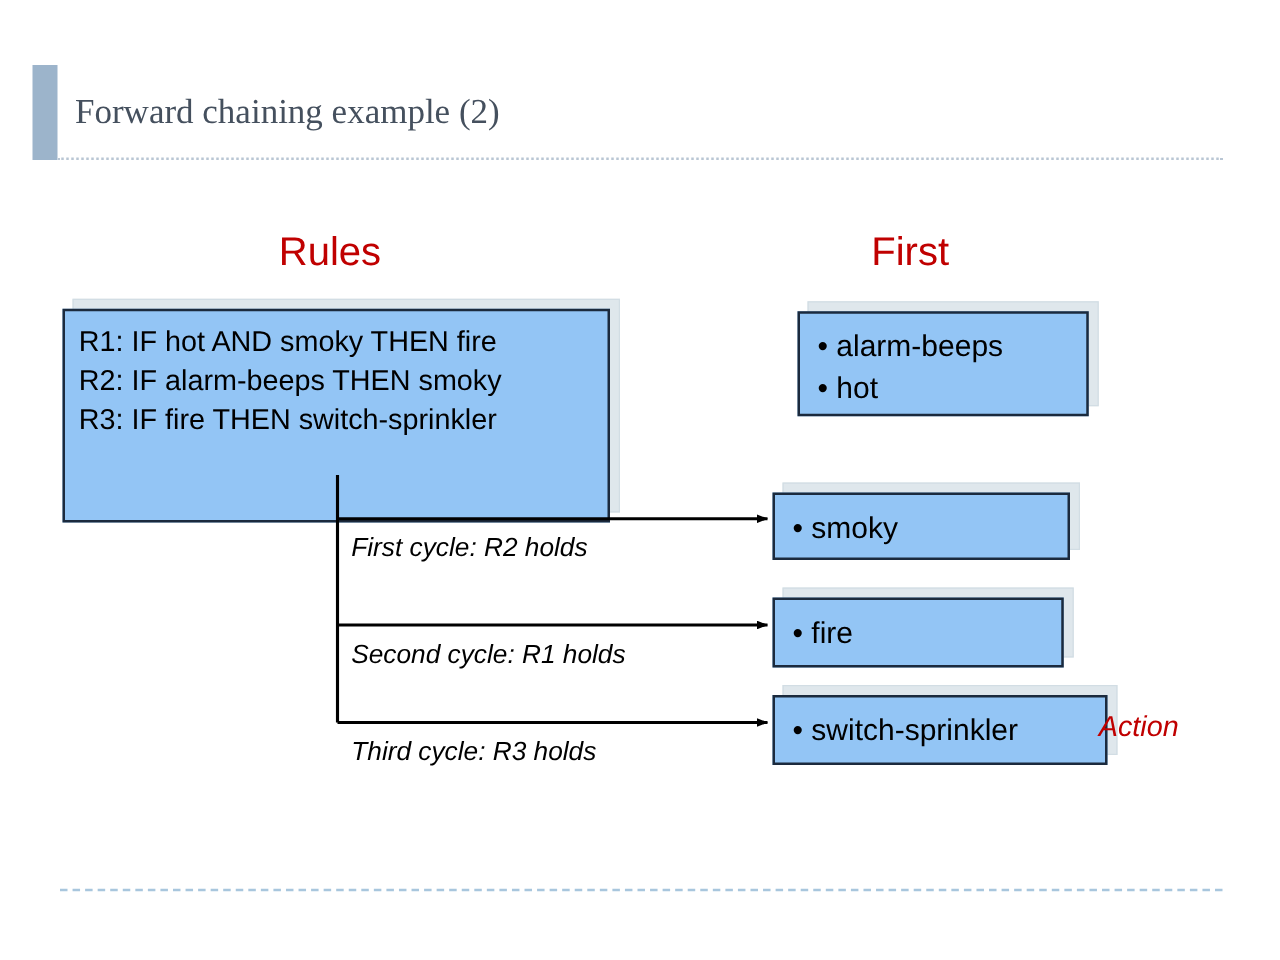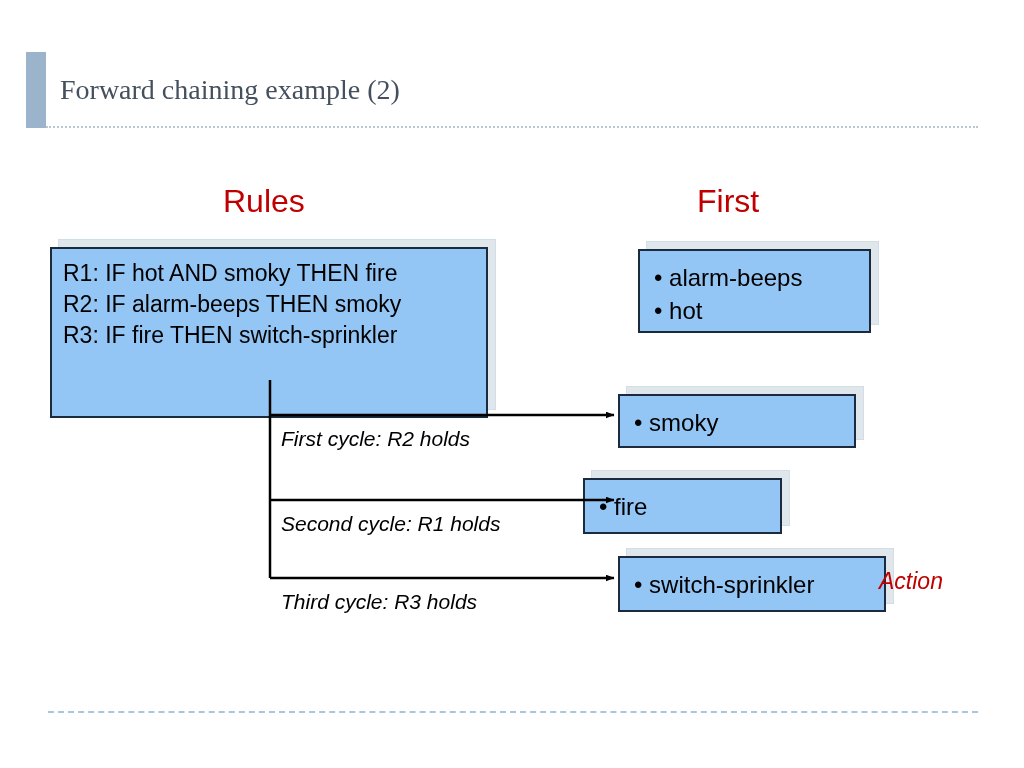--- a/index.html
+++ b/index.html
@@ -101,21 +101,21 @@
   }
   .box-text.facts {
     font-size: 24px;
     line-height: 33px;
     padding: 10px 0 0 14px;
   }
 
   #box-rules     { left: 50px;  top: 247px; width: 438px; height: 171px; }
   #box-fact-1    { left: 618px; top: 249px; width: 233px; height: 84px; margin-left: 20px; }
   #box-fact-2    { left: 618px; top: 394px; width: 238px; height: 54px; }
-  #box-fact-3    { left: 583px; top: 478px; width: 199px; height: 56px; }
+  #box-fact-3    { left: 618px; top: 478px; width: 233px; height: 56px; }
   #box-fact-4    { left: 618px; top: 556px; width: 268px; height: 56px; }
 
   
   #connectors {
     position: absolute;
     left: 0;
     top: 0;
     width: 1024px;
     height: 768px;
     pointer-events: none;

